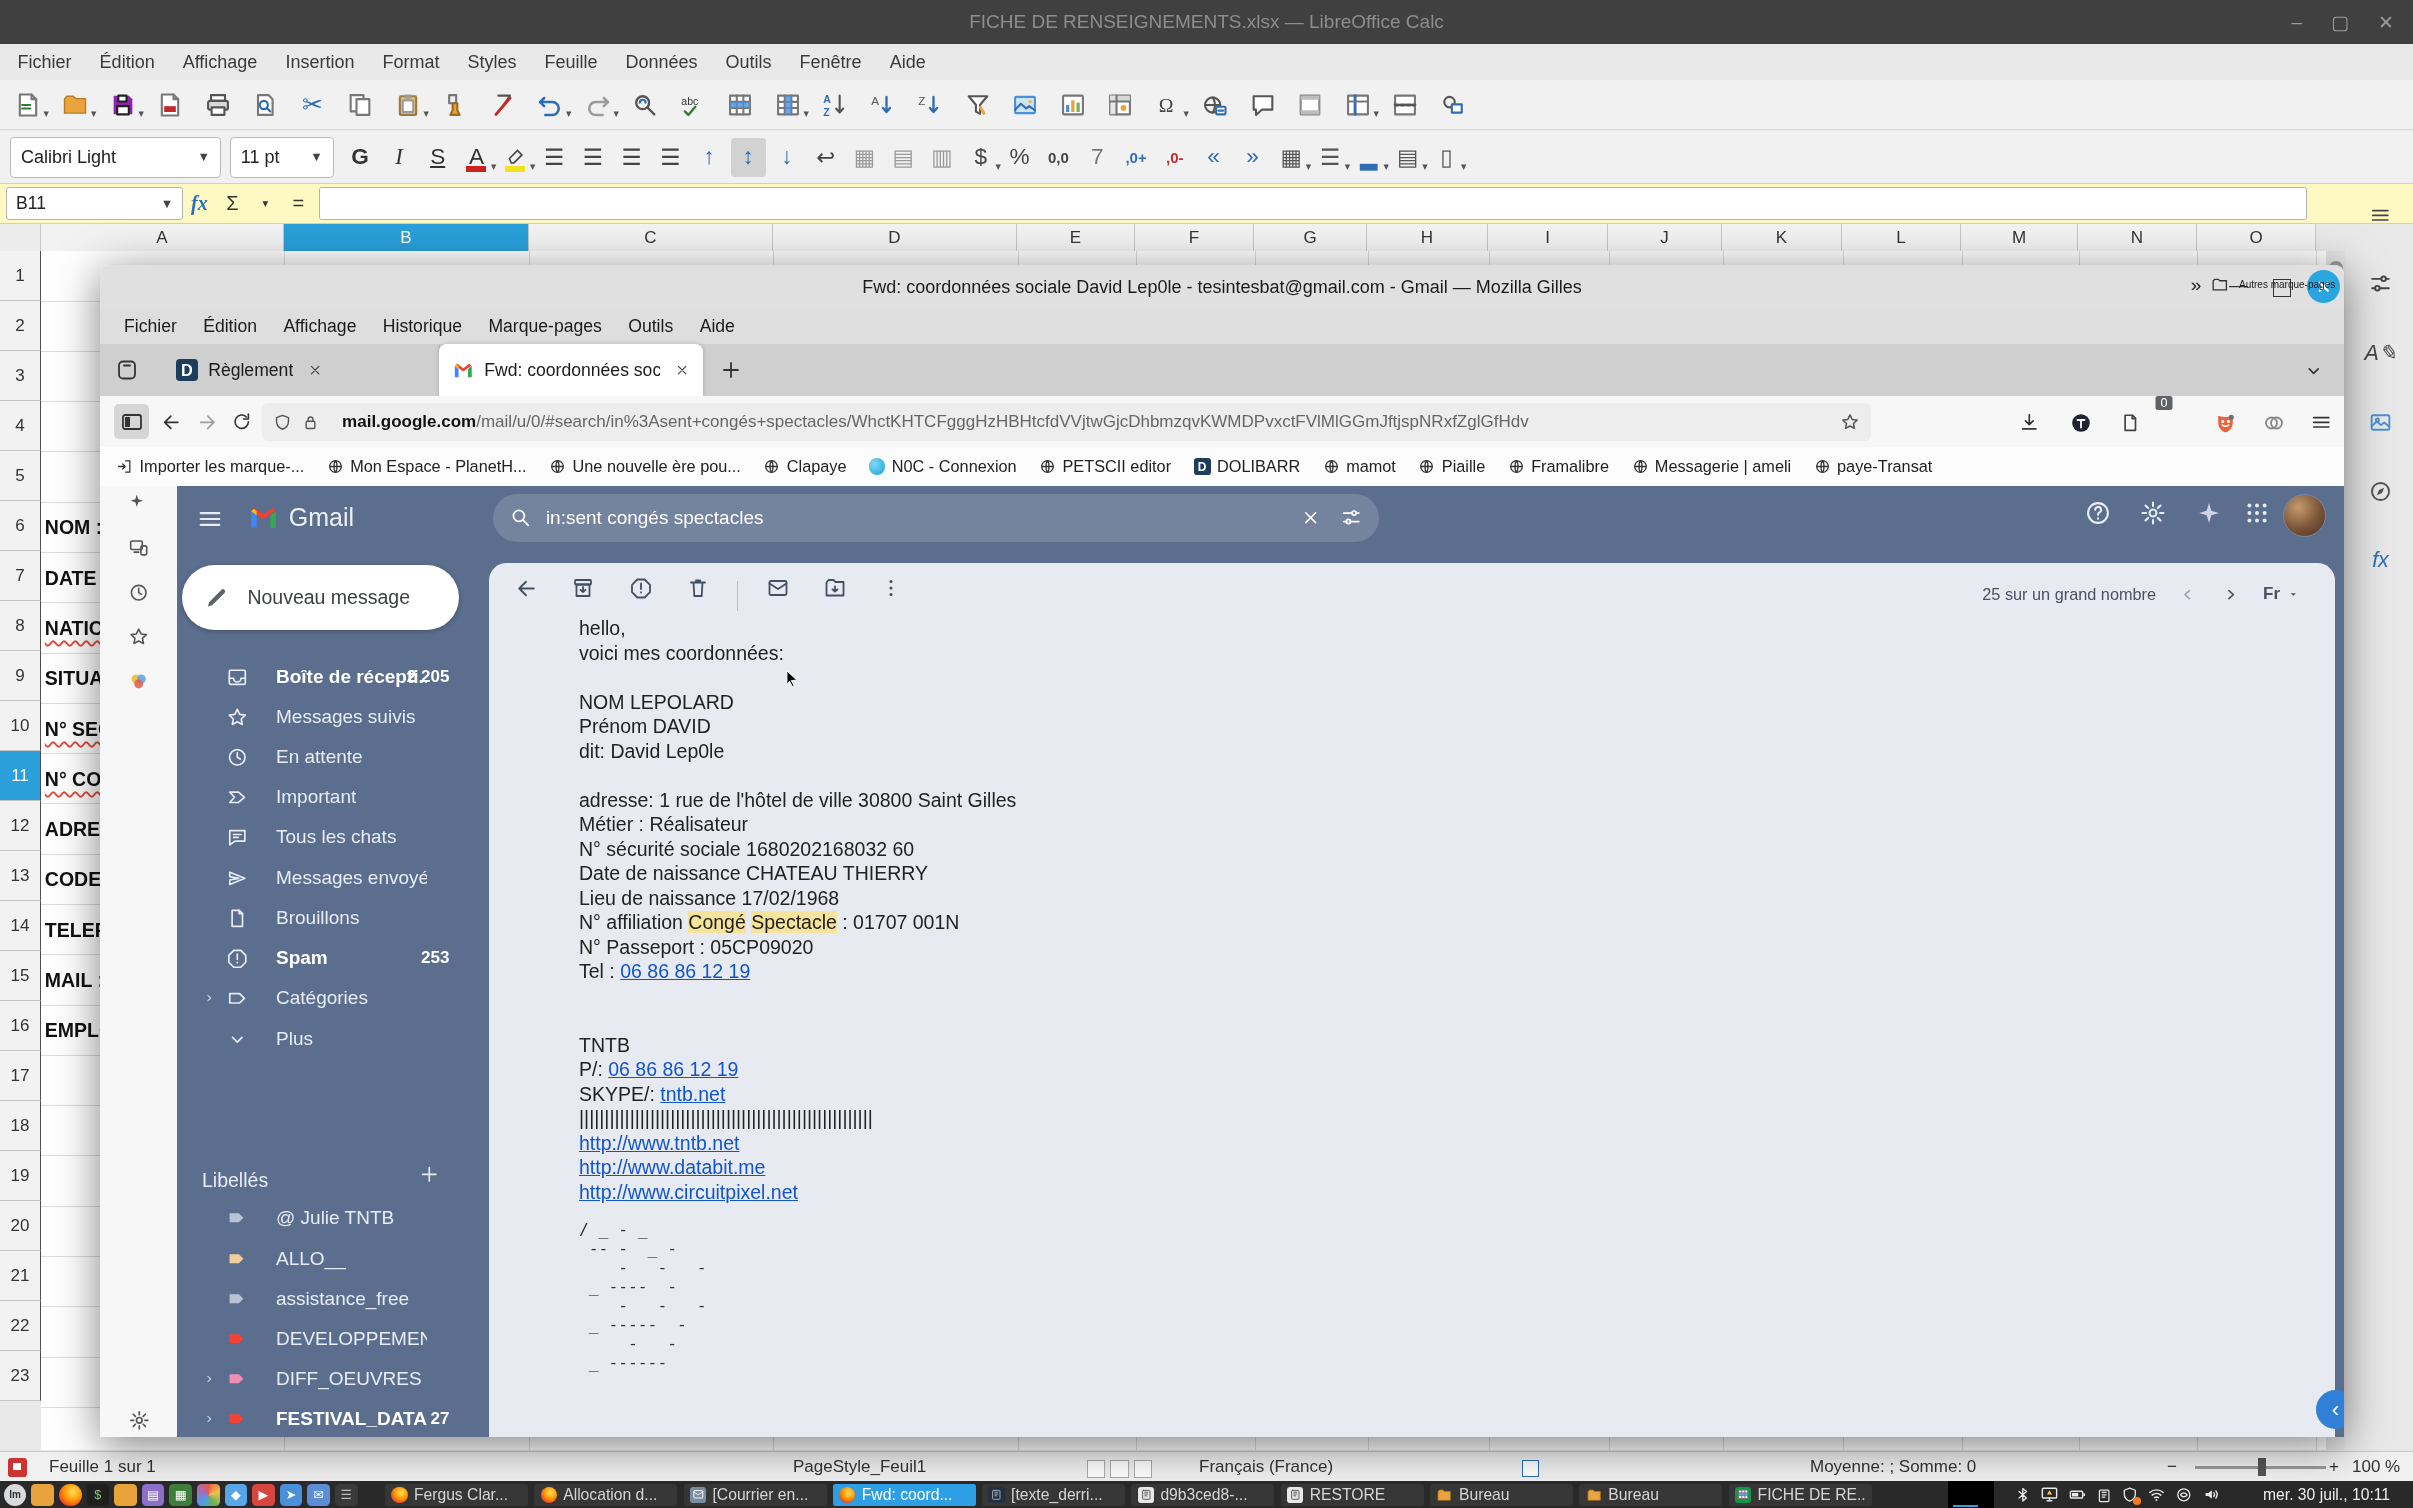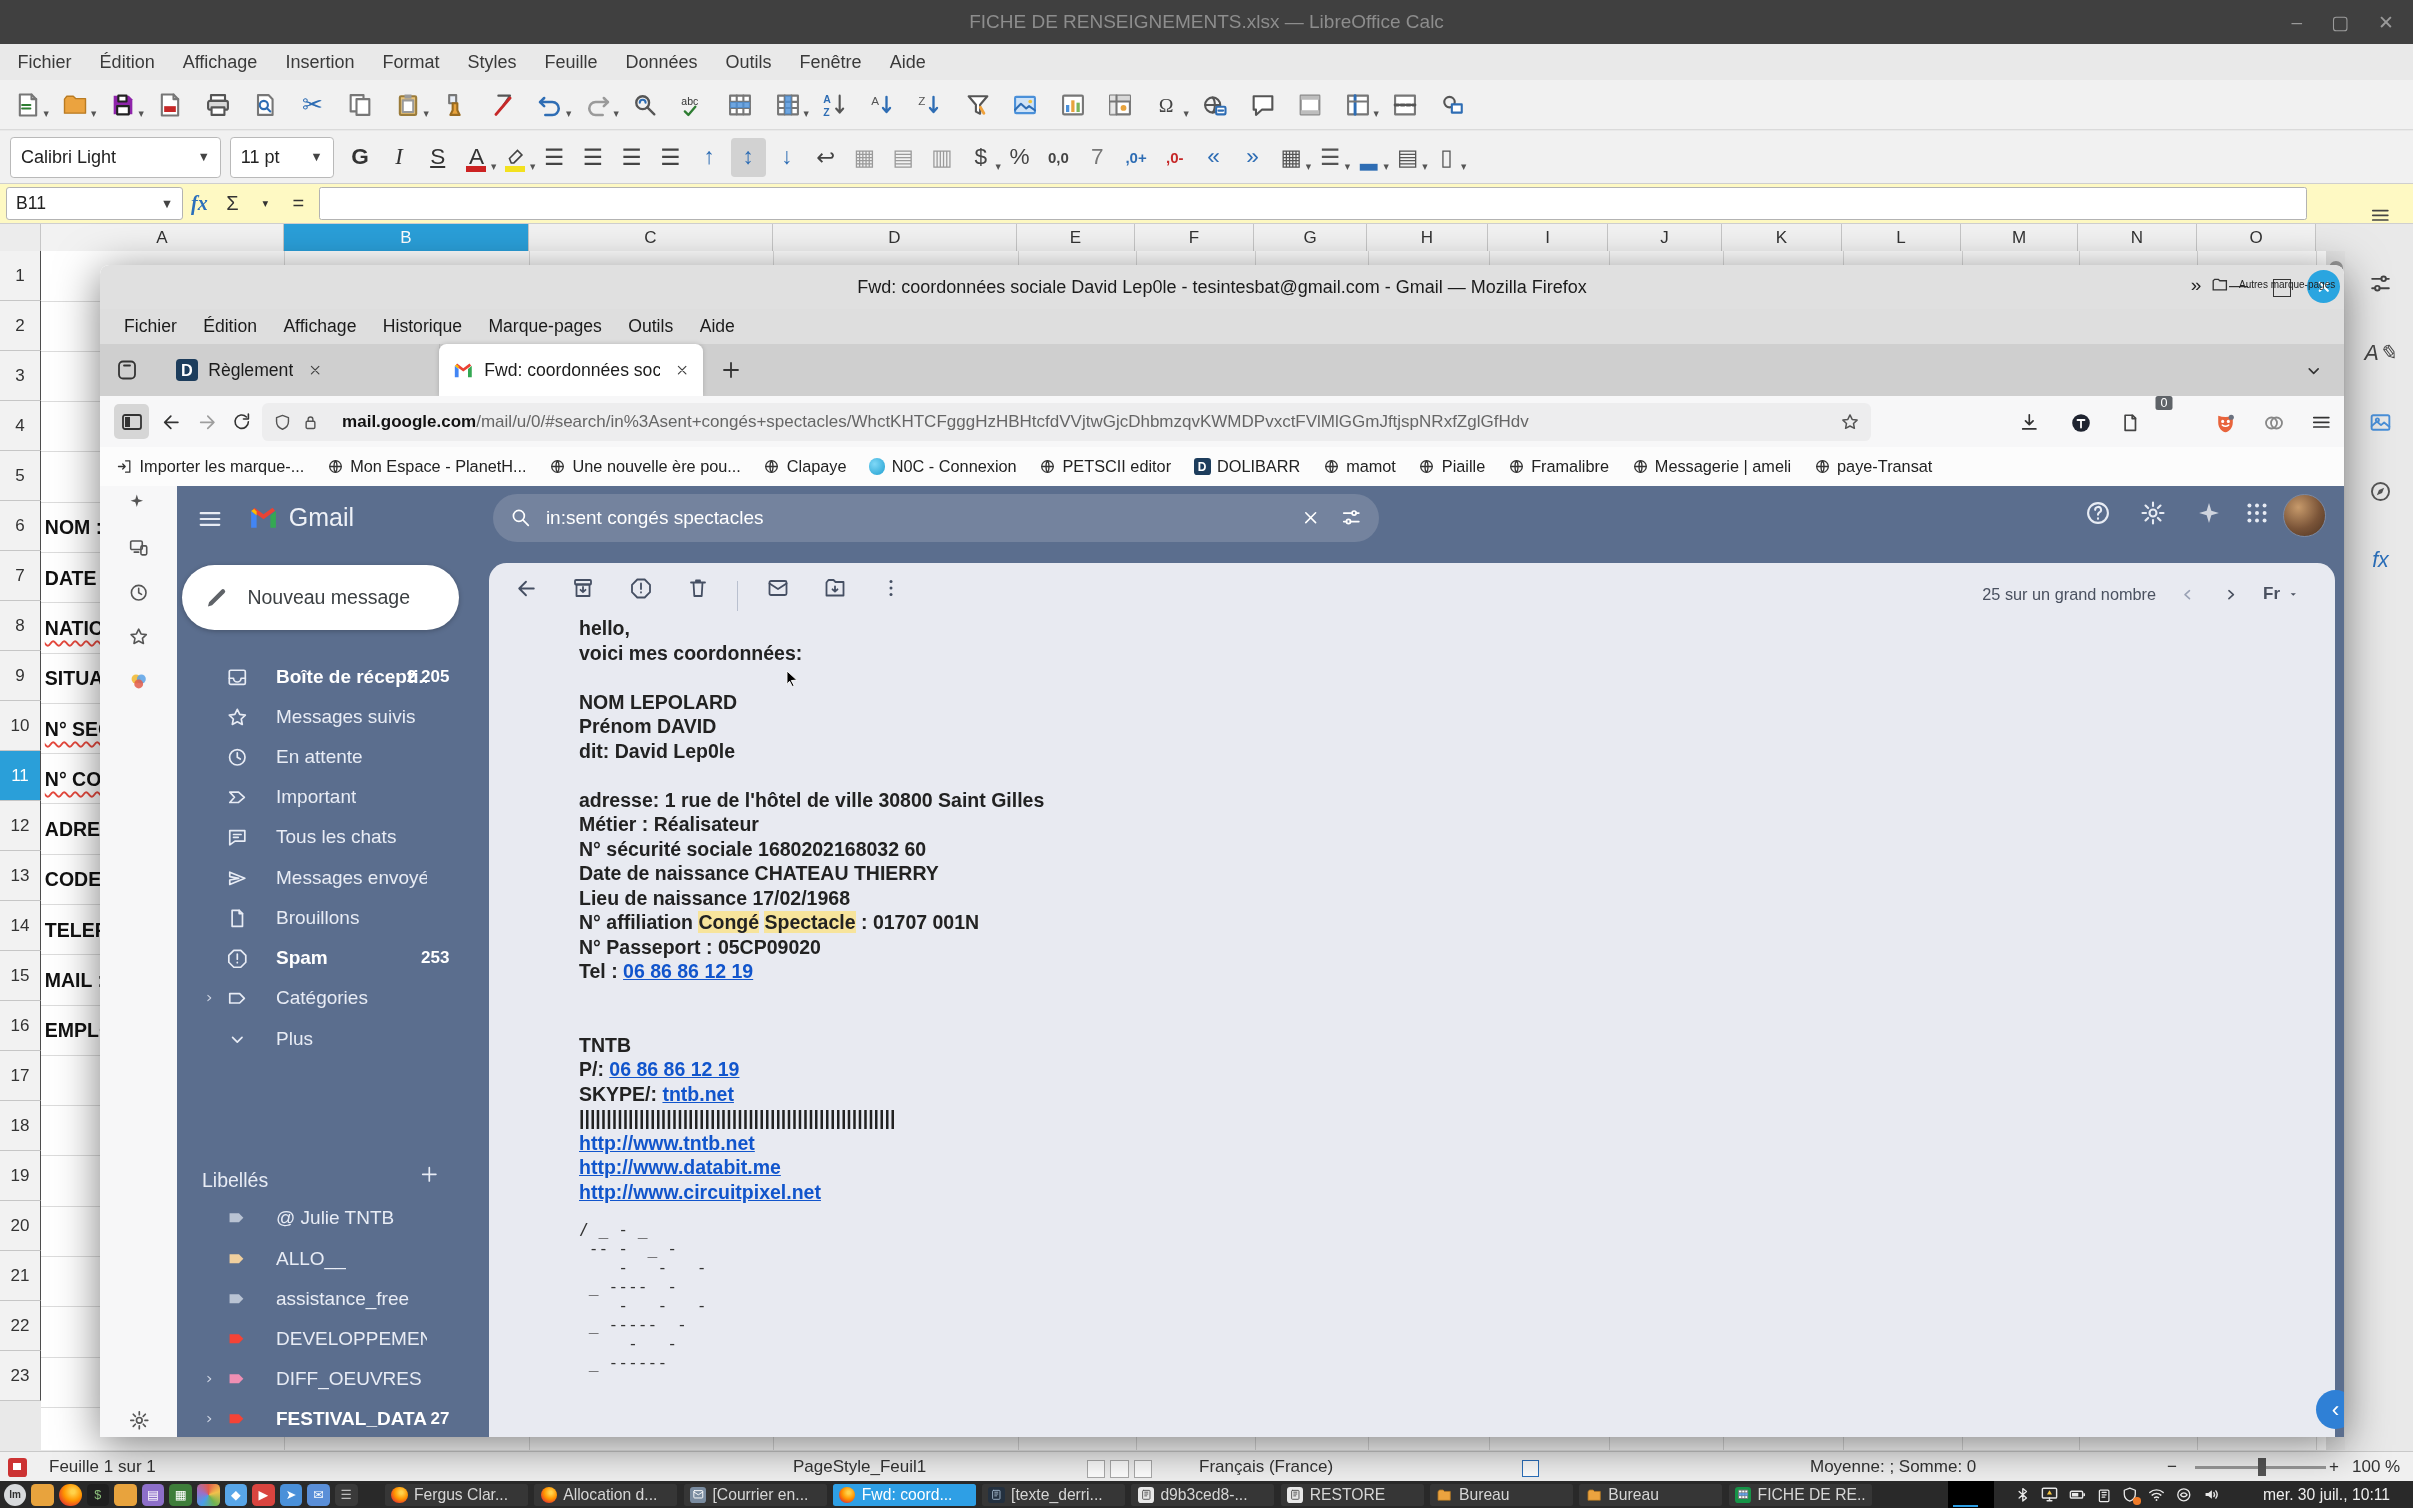--- a/index.html
+++ b/index.html
@@ -129,21 +129,21 @@
   #gm-lblhdr{position:absolute;left:25px;top:607px;width:264px;height:35px;color:#e8ecf5;font-size:19.5px;
              font-weight:500;display:flex;align-items:center;}
   #gm-lbladd{position:absolute;right:25px;top:0;display:flex;}
   
   #gm-card{position:absolute;left:312px;top:77px;right:9.4px;bottom:0;background:#e8eaf1;border-radius:17.6px 17.6px 0 0;}
   .mtb{position:absolute;top:12.6px;color:#454f63;}
   #mtb-right{position:absolute;right:35px;top:11.3px;height:40px;display:flex;align-items:center;gap:21.4px;color:#4a5160;}
   #pager-count{font-size:16.3px;}
   #lang-btn{display:flex;align-items:center;gap:7px;font-size:17px;font-weight:bold;}
   #mail-body{position:absolute;left:90px;top:53px;right:38px;font-size:19.5px;color:#222;}
-  #mail-body .ln{height:24.5px;line-height:24.5px;white-space:pre;overflow:visible;font-weight:bold;}
+  #mail-body .ln{height:24.5px;line-height:24.5px;white-space:pre;overflow:visible;}
   #mail-body a{color:#1155cc;text-decoration:underline;}
   #mail-body .hl{background:#f7e49c;}
   #sig-art{position:absolute;left:90px;top:657px;font-family:"DejaVu Sans Mono",monospace;font-size:16.3px;
            line-height:19px;color:#333;white-space:pre;}
   #mail-cursor{position:absolute;left:294px;top:106px;}
   #side-chev{position:absolute;left:2216px;top:1125px;width:39px;height:39px;border-radius:50%;background:#2f80d6;
              color:#fff;display:flex;align-items:center;justify-content:center;font-size:22.6px;}
   
   #taskbar{left:0;top:1481px;width:2413px;height:28px;background:#292929;}
   #launchers{position:absolute;left:3.8px;top:2.5px;display:flex;gap:5px;}
@@ -651,21 +651,21 @@
       <span class="st" style="left:2167px">−</span>
       <span id="zoom-track" class="abs"></span>
       <span id="zoom-handle" class="abs"></span>
       <span class="st" style="left:2329px">+</span>
       <span class="st" style="left:2352px">100 %</span>
     </div>
   </section>
 
   <section id="ff" class="abs">
     <div id="ff-title">
-      <div class="t">Fwd: coordonnées sociale David Lep0le - tesintesbat@gmail.com - Gmail — Mozilla Firefox</div>
+      <div class="t">Fwd: coordonnées sociale David Lep0le - tesintesbat@gmail.com - Gmail — Mozilla Gilles</div>
       <div id="ff-min">—</div>
       <div id="ff-max"></div>
       <div id="ff-close">
         <svg viewBox="0 0 24 24" width="17.6" height="17.6" fill="none" stroke="#fff" stroke-width="3" stroke-linecap="round">
             <path d="M6.5 6.5l11 11M17.5 6.5l-11 11"></path>
           </svg>
       </div>
     </div>
     <nav id="ff-menu">
         <span>Fichier</span>

